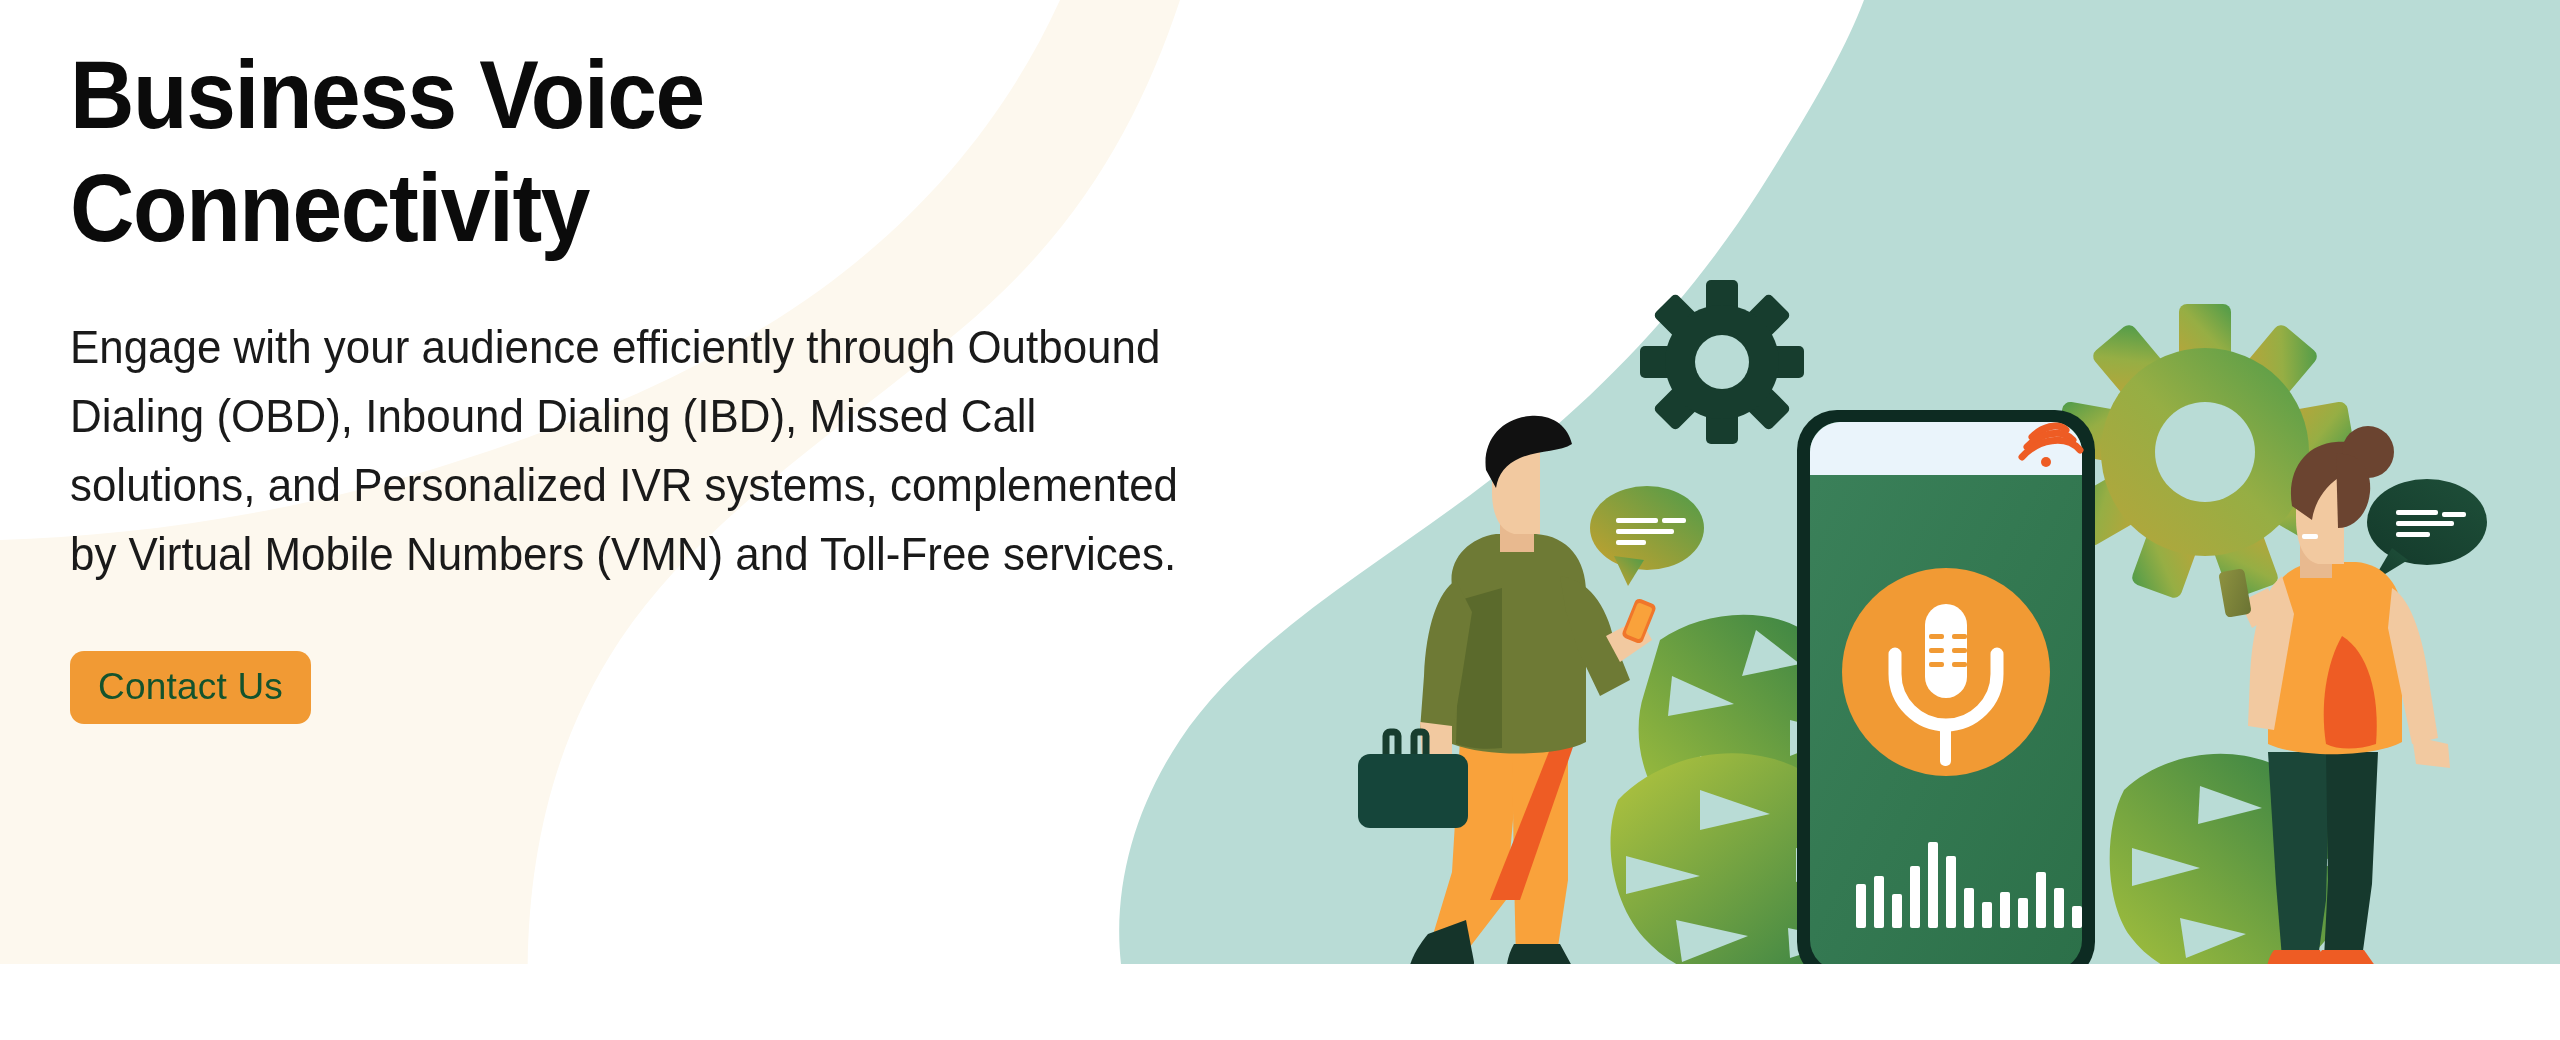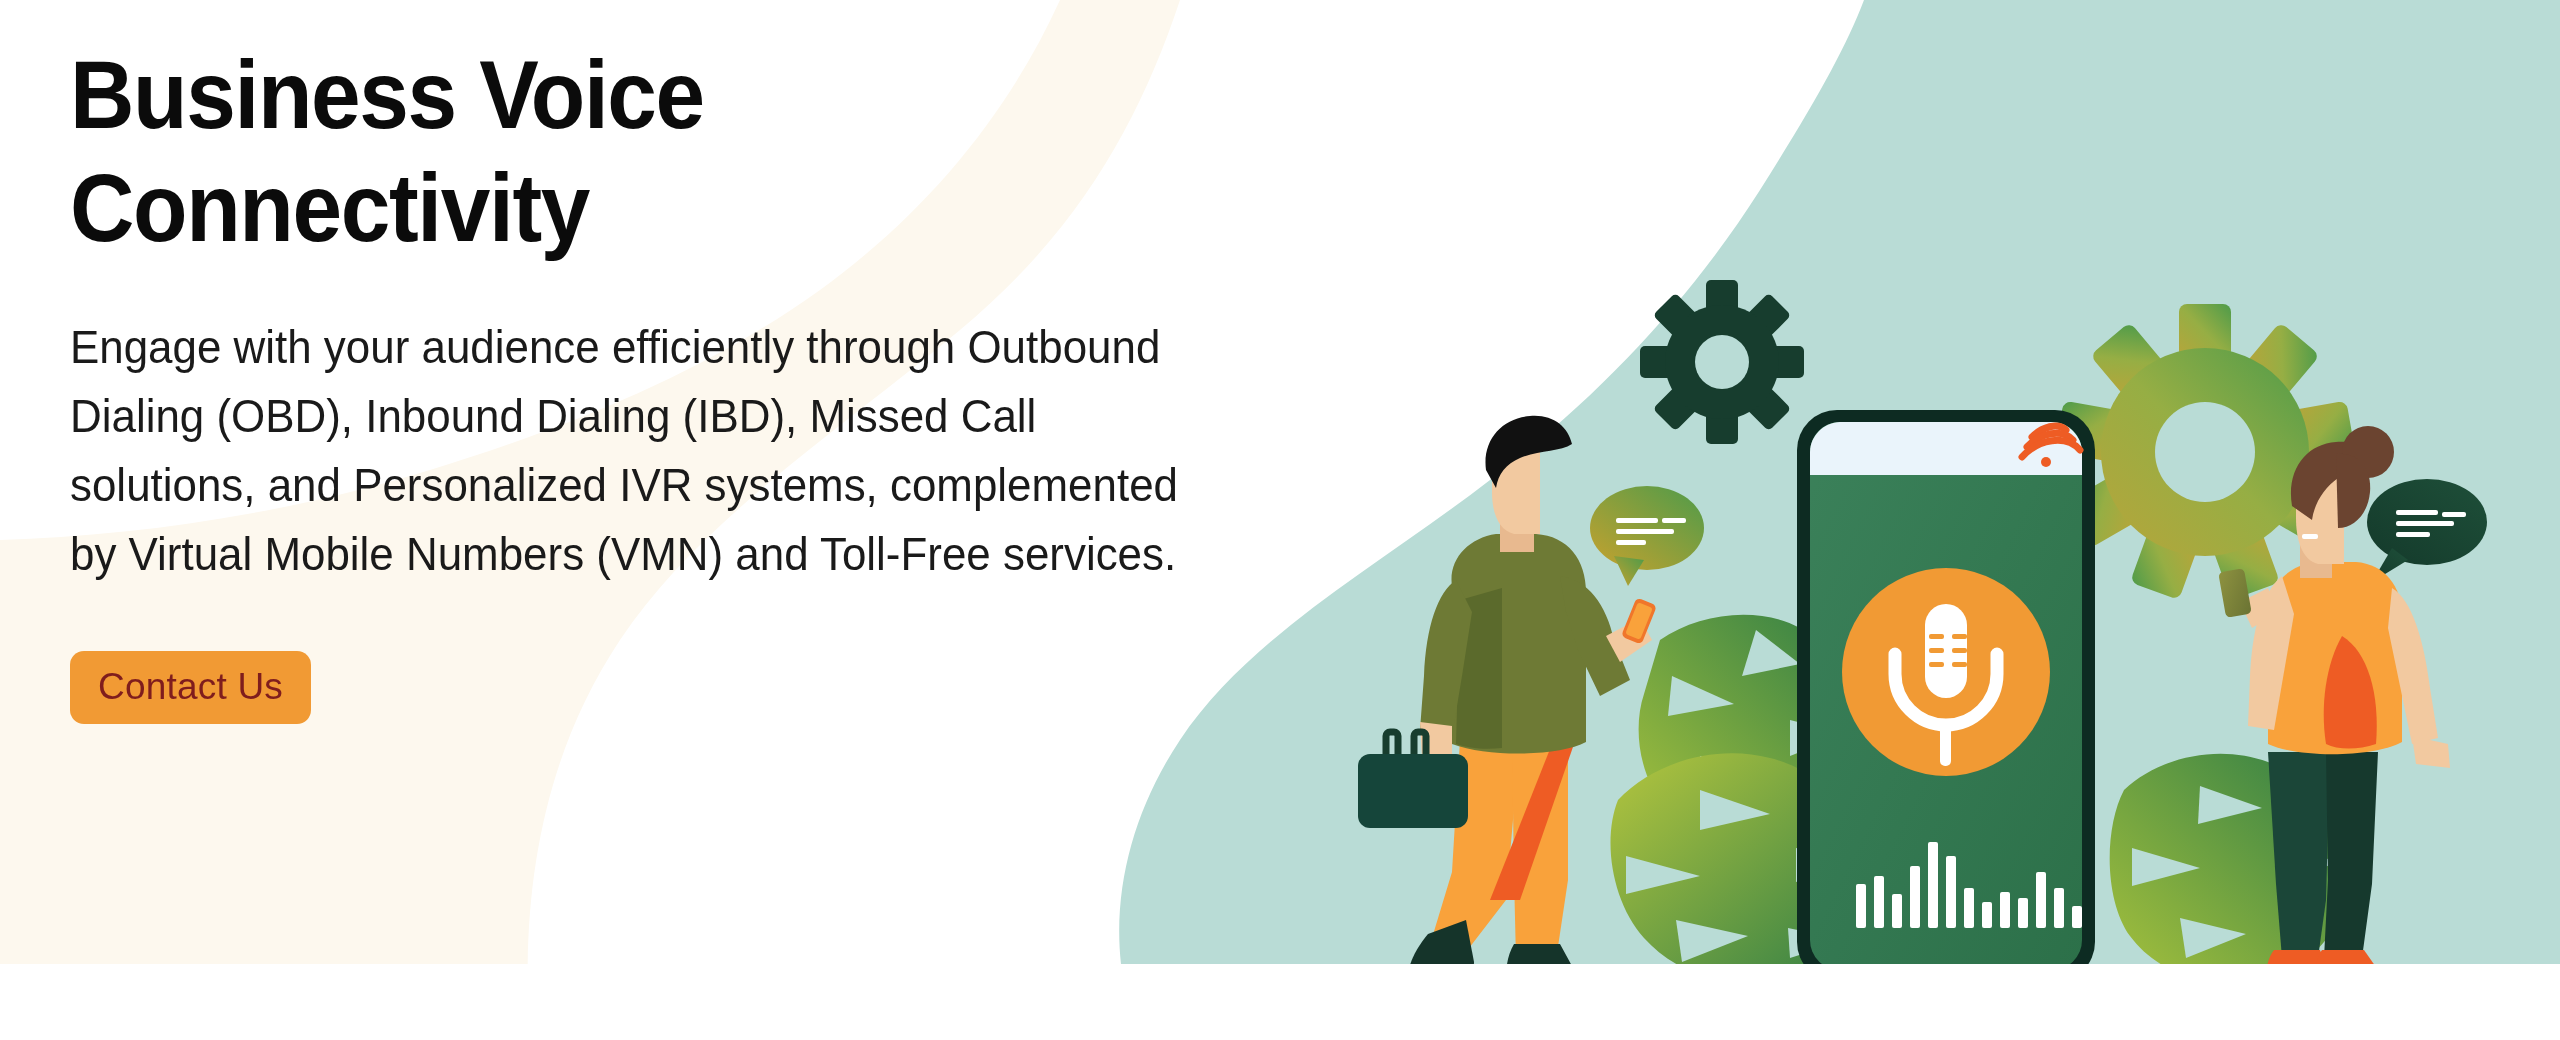--- a/index.html
+++ b/index.html
@@ -56,21 +56,21 @@
     color: #1a1a1a;
     margin: 48px 0 0 0;
     max-width: 1160px;
     transform: scaleX(0.965);
     transform-origin: left top;
   }
   #cta-button {
     display: inline-block;
     margin-top: 62px;
     background: #F19A34;
-    color: #7f1d1d;
+    color: #14532d;
     border: none;
     border-radius: 14px;
     font-family: "Liberation Sans", sans-serif;
     font-size: 37px;
     font-weight: 400;
     padding: 17px 28px 19px 28px;
     cursor: pointer;
     line-height: 1;
     letter-spacing: 0.2px;
   }

